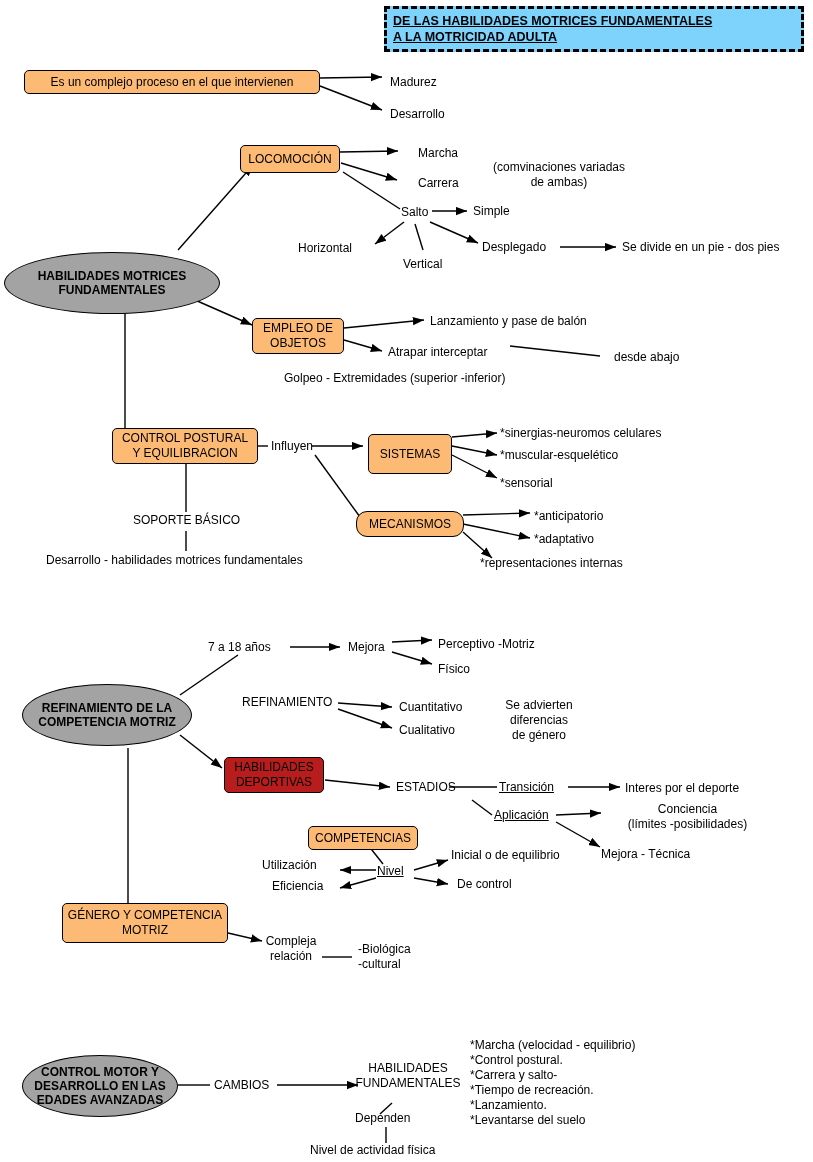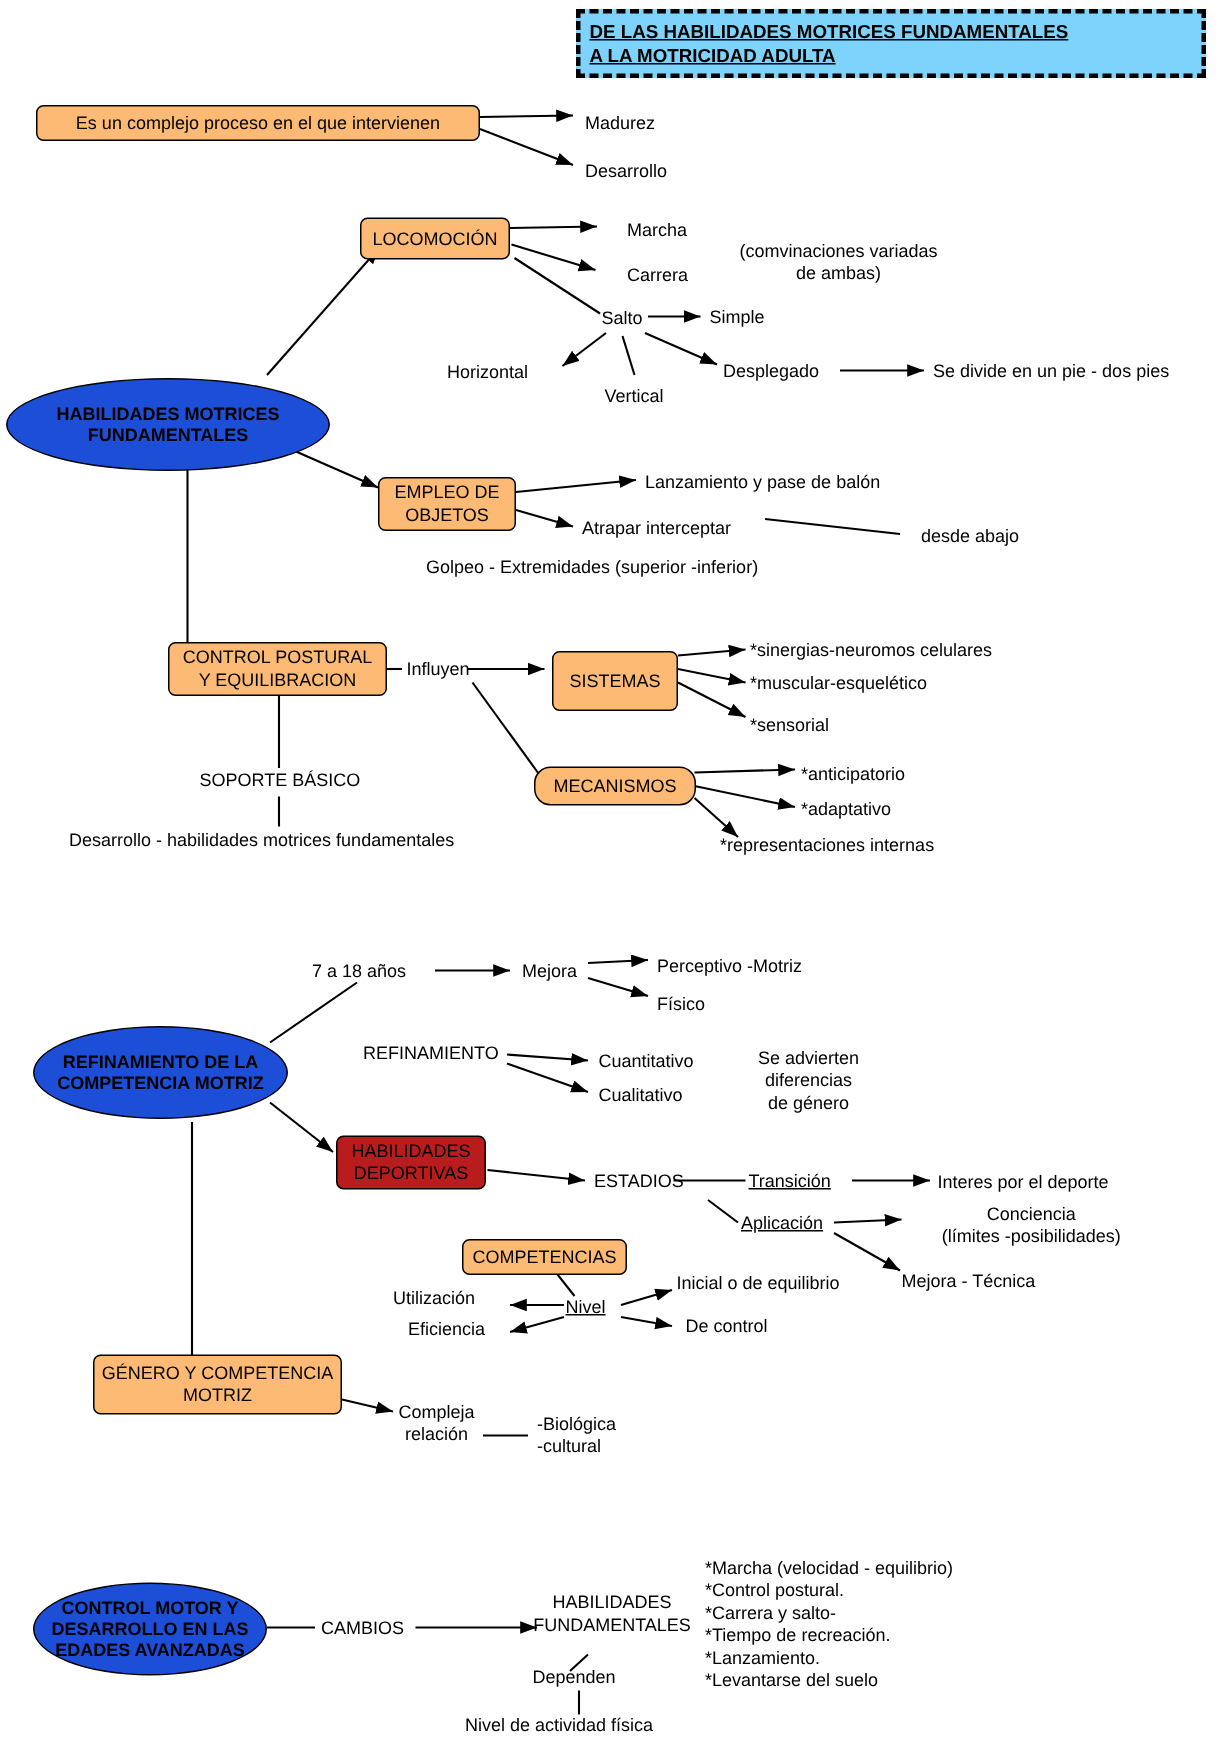--- a/index.html
+++ b/index.html
@@ -48,21 +48,21 @@
     text-align: center;
     display: flex;
     align-items: center;
     justify-content: center;
     padding: 2px 4px;
   }
   .box-yellow {
     background: #b91c1c;
   }
   .ellipse {
-    background: #1d4ed8;
+    background: #a3a3a3;
     border: 1px solid #000000;
     border-radius: 50%;
     font-size: 12px;
     font-weight: bold;
     line-height: 14px;
     text-align: center;
     display: flex;
     align-items: center;
     justify-content: center;
     padding: 2px 6px;

